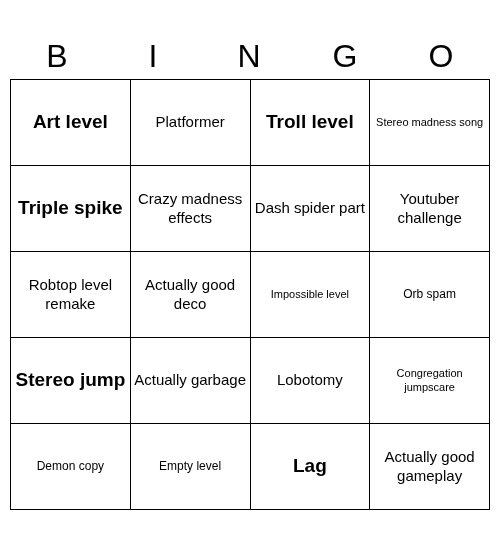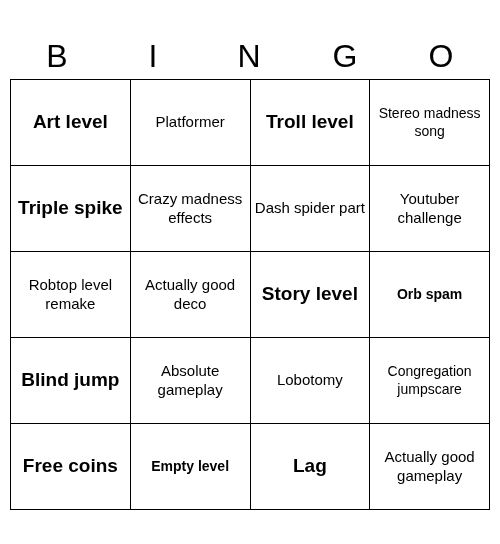--- a/index.html
+++ b/index.html
@@ -59,27 +59,27 @@
       line-height: 1.25;
     }
 
     .bingo-cell span.large {
       font-size: 19px;
       font-weight: bold;
       line-height: 1.2;
     }
 
     .bingo-cell span.medium {
-      font-size: 14px;
-      font-weight: bold;
+      font-size: 12px;
+      font-weight: normal;
       line-height: 1.2;
     }
 
     .bingo-cell span.small {
-      font-size: 14px;
+      font-size: 11px;
       line-height: 1.25;
     }
   </style>
 </head>
 <body>
 
 <div class="bingo-card">
   <div class="bingo-header">
     <div class="bingo-header-cell">B</div>
     <div class="bingo-header-cell">I</div>
@@ -112,39 +112,39 @@
       <div class="bingo-cell">
         <span>Youtuber challenge</span>
       </div>
       <div class="bingo-cell">
         <span>Robtop level remake</span>
       </div>
       <div class="bingo-cell">
         <span>Actually good deco</span>
       </div>
       <div class="bingo-cell">
-        <span class="large">Story level</span>
+        <span class="small">Impossible level</span>
       </div>
       <div class="bingo-cell">
         <span class="medium">Orb spam</span>
       </div>
       <div class="bingo-cell">
-        <span class="large">Blind jump</span>
+        <span class="large">Stereo jump</span>
       </div>
       <div class="bingo-cell">
-        <span>Absolute gameplay</span>
+        <span>Actually garbage</span>
       </div>
       <div class="bingo-cell">
         <span>Lobotomy</span>
       </div>
       <div class="bingo-cell">
         <span class="small">Congregation jumpscare</span>
       </div>
       <div class="bingo-cell">
-        <span class="large">Free coins</span>
+        <span class="medium">Demon copy</span>
       </div>
       <div class="bingo-cell">
         <span class="medium">Empty level</span>
       </div>
       <div class="bingo-cell">
         <span class="large">Lag</span>
       </div>
       <div class="bingo-cell">
         <span>Actually good gameplay</span>
       </div>

